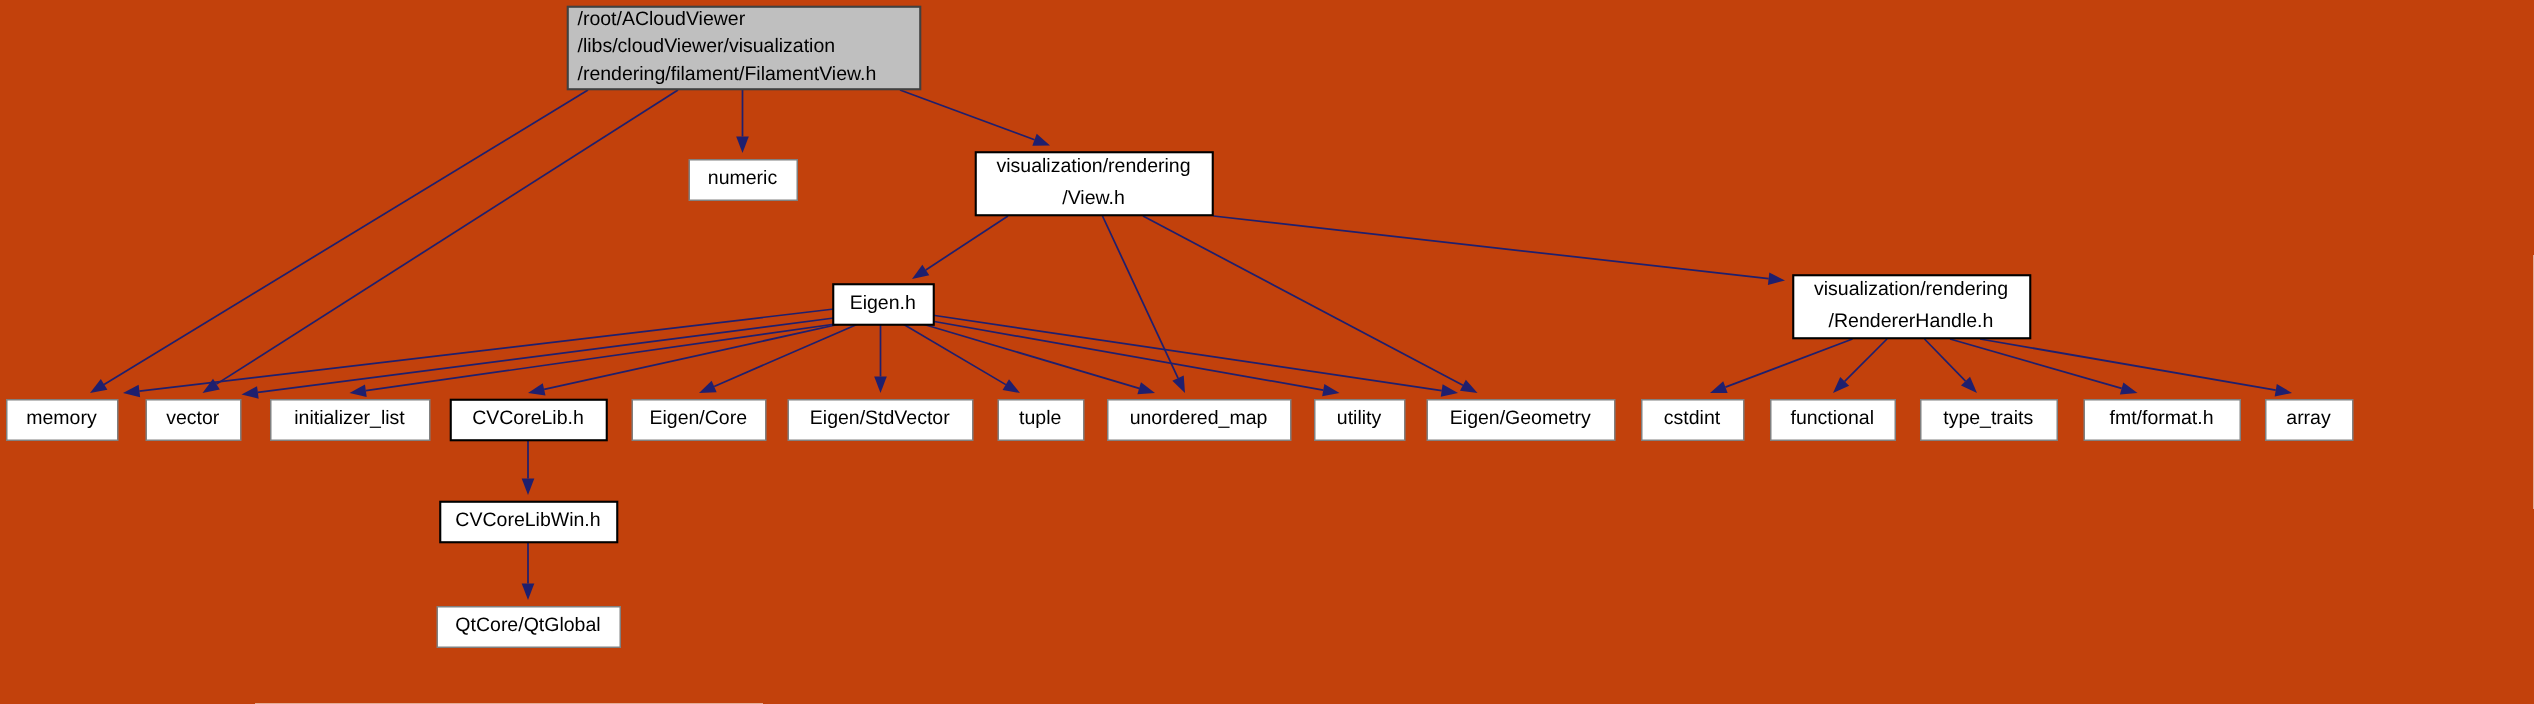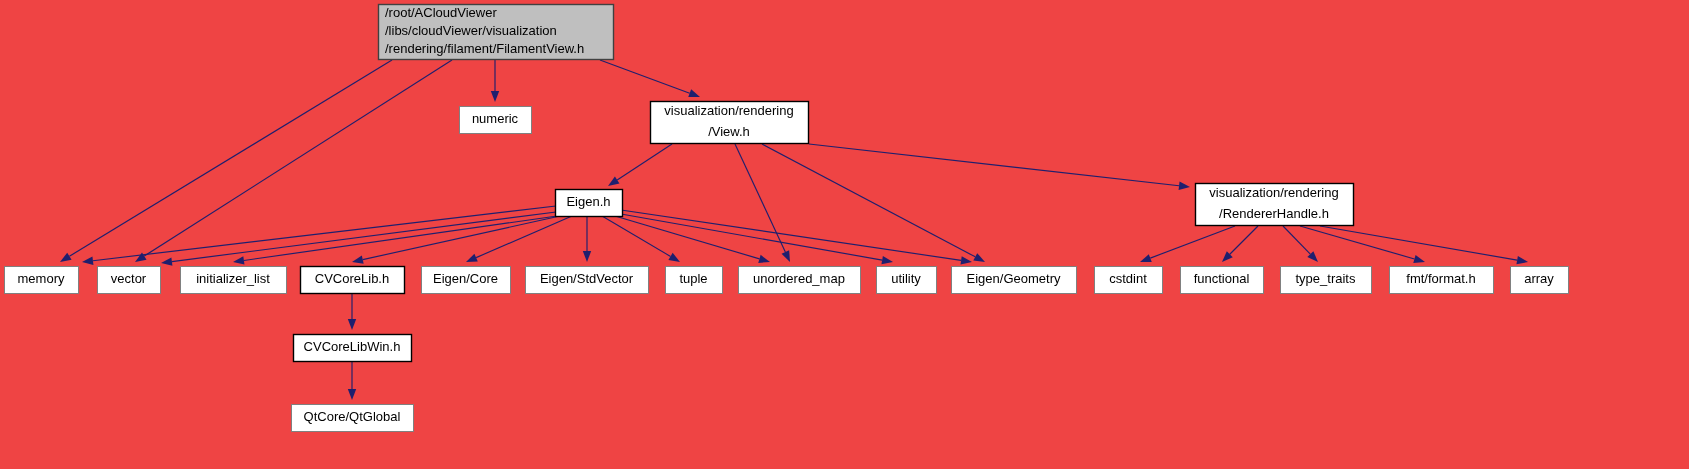--- a/index.html
+++ b/index.html
@@ -8,21 +8,21 @@
     background: #ffffff;
   }
   body {
     font-family: "Liberation Sans", sans-serif;
   }
   #graph-wrap {
     position: relative;
     width: 1689px;
     height: 469px;
     overflow: hidden;
-    background: #ef4444;
+    background: #c2410c;
   }
   svg#graph {
     display: block;
     width: 1689px;
     height: 469px;
   }
   .node-box {
     fill: #ffffff;
     stroke: #808080;
     stroke-width: 1;

